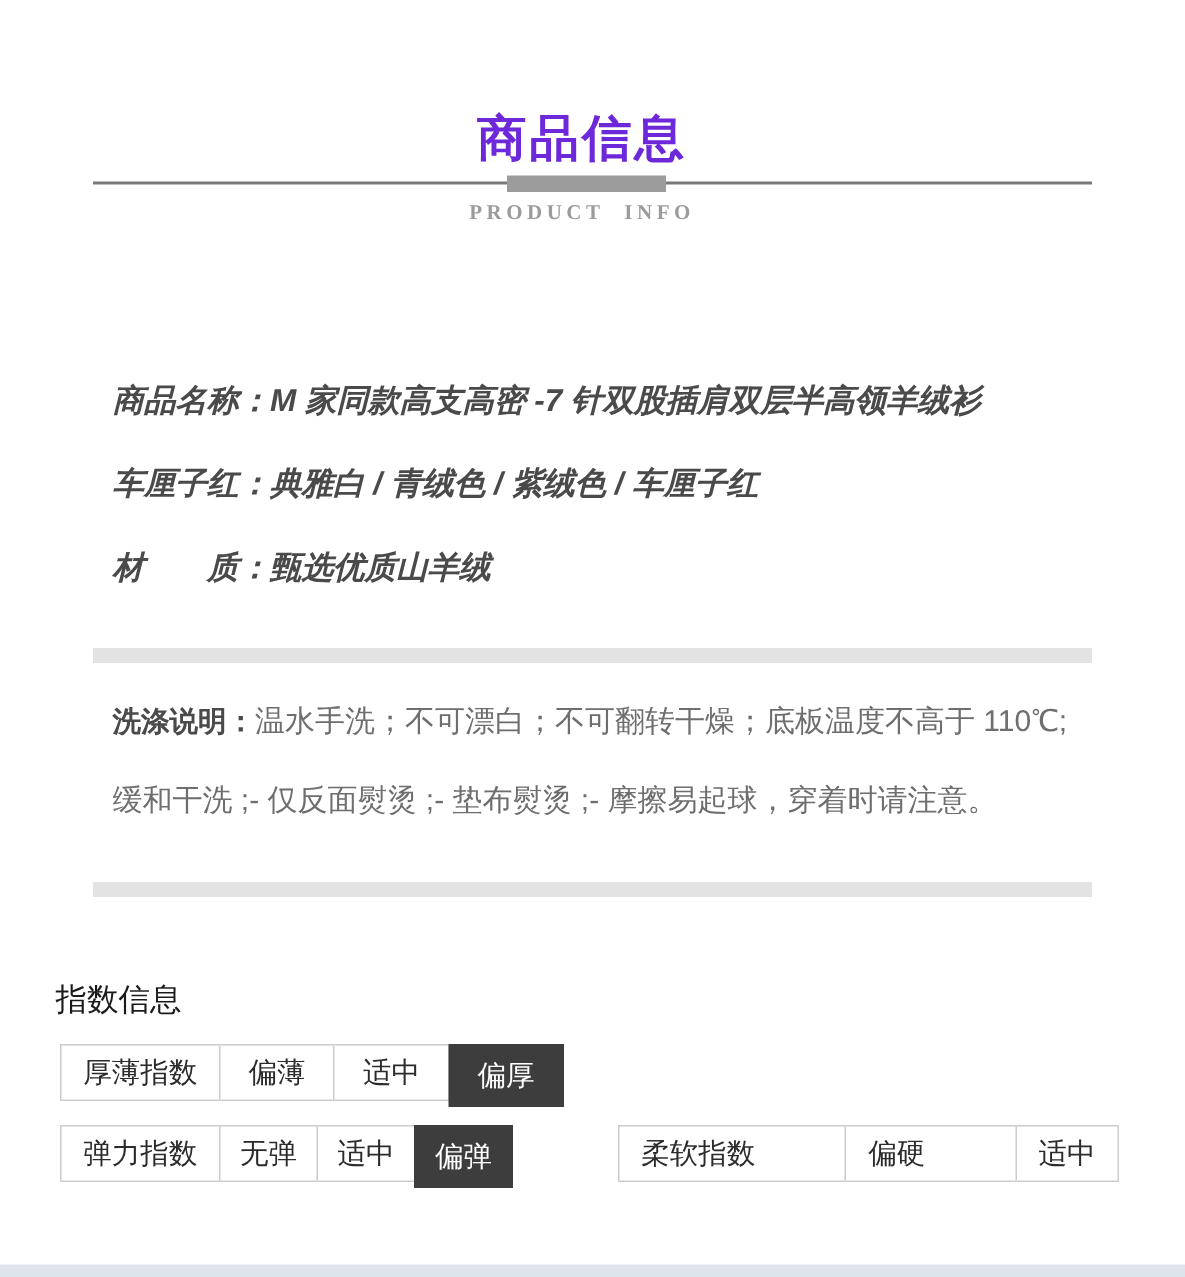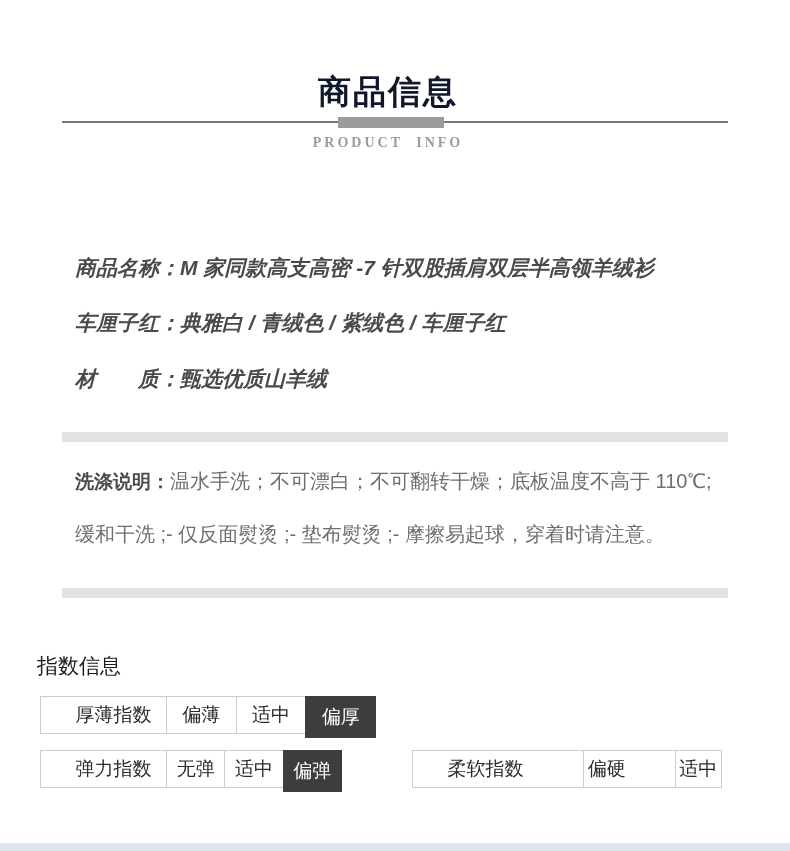--- a/index.html
+++ b/index.html
@@ -14,21 +14,21 @@
 
   
   .page-title {
     position: absolute;
     top: 70px; left: 0; right: 14px;
     margin: 0;
     text-align: center;
     font-size: 33px;
     font-weight: 700;
     letter-spacing: 2px;
-    color: #0f172a;
+    color: #6d28d9;
   }
   .title-deco {
     position: absolute;
     top: 117px; left: 62px;
     width: 666px; height: 11px;
   }
   .deco-line {
     position: absolute;
     top: 4px; left: 0; right: 0;
     height: 2px;
@@ -103,26 +103,25 @@
     font-weight: 400;
     color: #1a1a1a;
   }
   .spec-table {
     position: absolute;
     display: flex;
     height: 38px;
     border: 1px solid var(--table-border, #cccccc);
     box-sizing: border-box;
     background: #ffffff;
-    padding-left: 20px;
   }
   .t-thickness  { top: 696px; left: 40px;  width: 336px; }
   .t-fit        { top: 696px; left: 412px; width: 334px; }
   .t-elasticity { top: 750px; left: 40px;  width: 302px; }
-  .t-softness   { top: 750px; left: 412px; width: 310px; gap: 45px; }
+  .t-softness   { top: 750px; left: 412px; width: 334px; gap: 45px; }
   .cell {
     flex: 1;
     display: flex;
     align-items: center;
     justify-content: center;
     font-size: 19px;
     color: var(--table-text, #2b2b2b);
     border-left: 1px solid var(--table-border, #cccccc);
     white-space: nowrap;
   }

